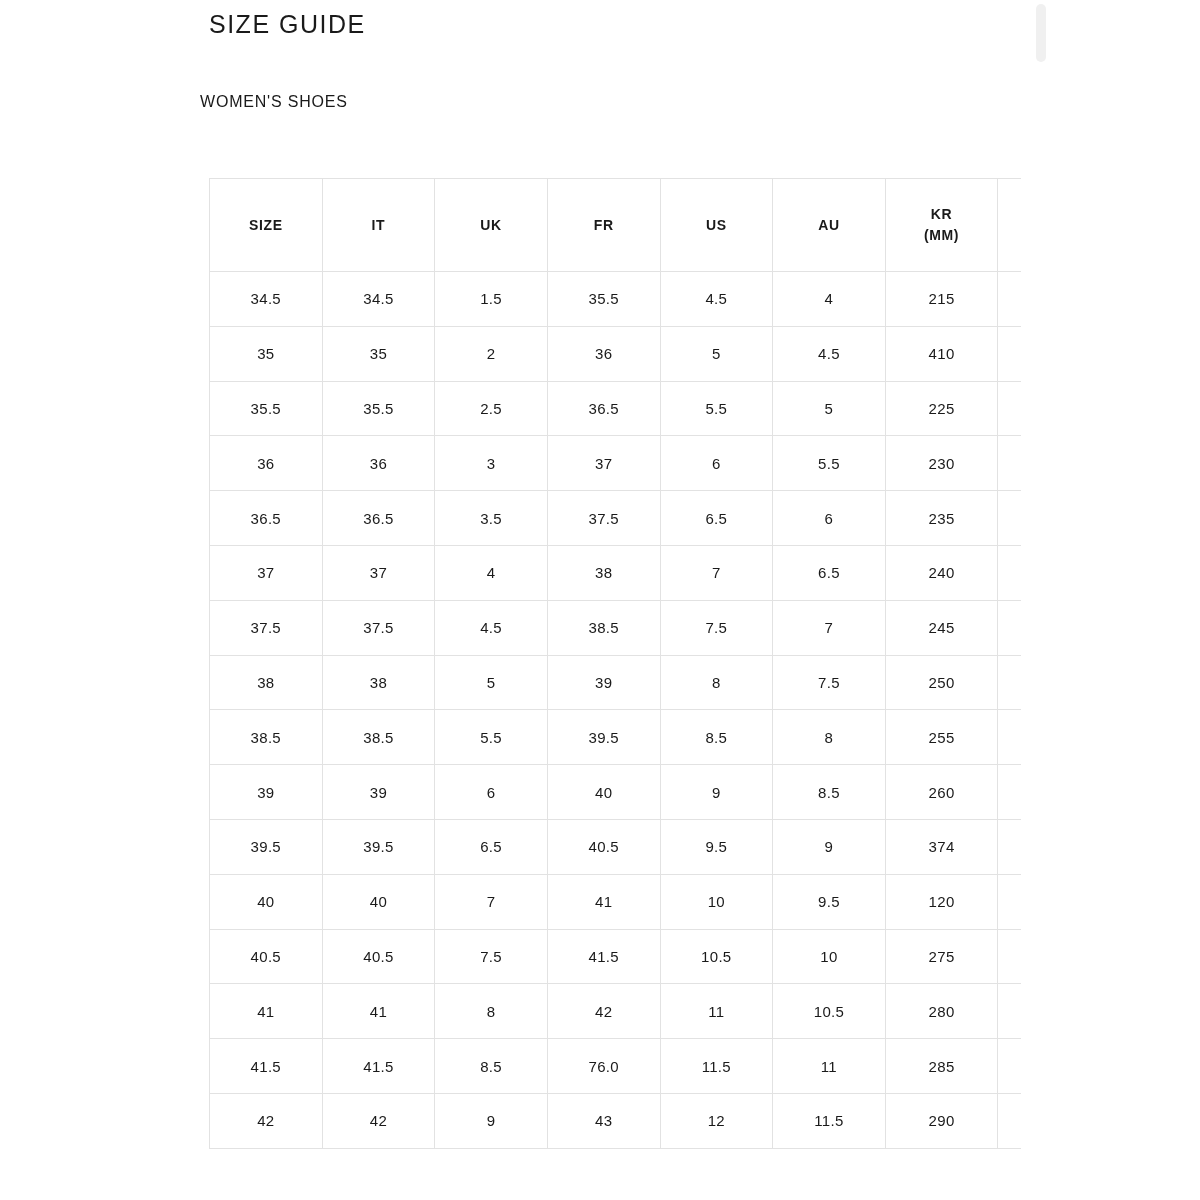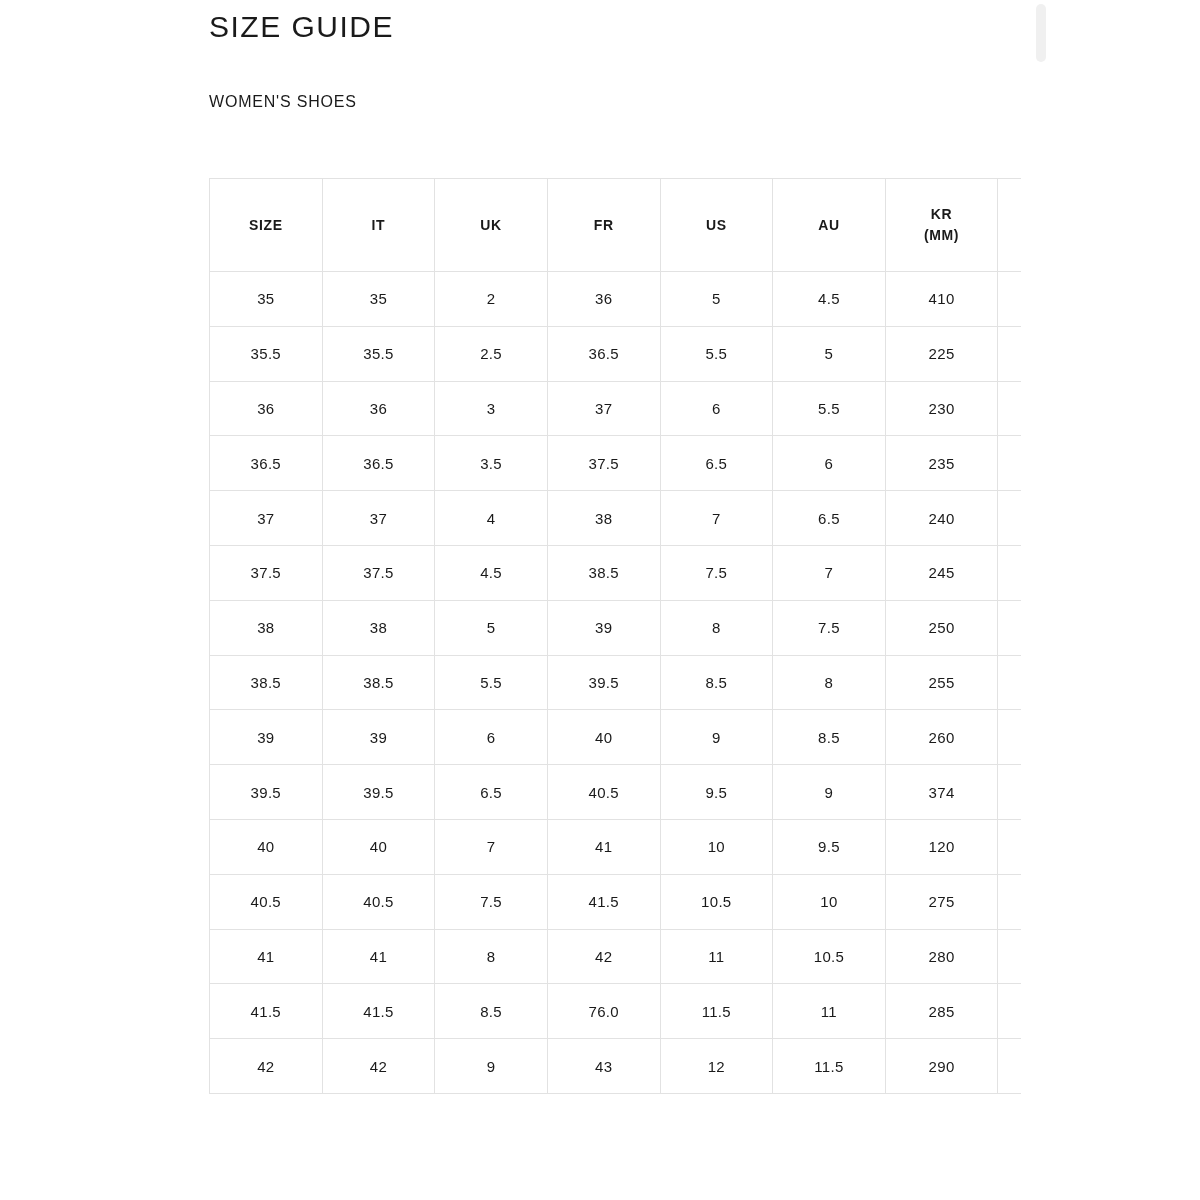--- a/index.html
+++ b/index.html
@@ -11,25 +11,25 @@
   *{margin:0;padding:0;box-sizing:border-box;}
   html,body{
     width:1200px;height:1200px;overflow:hidden;
     background:var(--bg);
     font-family:"Liberation Sans", sans-serif;
     color:var(--text);
   }
   .page{position:relative;width:1200px;height:1200px;background:var(--bg);}
   .page-title{
     position:absolute;left:209px;top:12px;
-    font-size:30px;font-weight:500;letter-spacing:1.5px;line-height:1;
+    font-size:25px;font-weight:500;letter-spacing:1.5px;line-height:1;
     color:var(--text);
   }
   .section-title{
-    position:absolute;left:209px;top:94px;
+    position:absolute;left:200px;top:94px;
     font-size:16px;font-weight:500;letter-spacing:0.8px;line-height:1;
     color:var(--text);
   }
   .table-viewport{
     position:absolute;left:209px;top:178px;
     width:812px;height:1166px;
     overflow:hidden;
   }
   table.size-table{
     width:902px;
@@ -77,20 +77,30 @@
             <th>FR</th>
             <th>US</th>
             <th>AU</th>
             <th>KR
 (MM)</th>
             <th></th>
           </tr>
       </thead>
       <tbody id="body-rows">
           <tr>
+            <td>34.5</td>
+            <td>34.5</td>
+            <td>1.5</td>
+            <td>35.5</td>
+            <td>4.5</td>
+            <td>4</td>
+            <td>215</td>
+            <td></td>
+          </tr>
+          <tr>
             <td>35</td>
             <td>35</td>
             <td>2</td>
             <td>36</td>
             <td>5</td>
             <td>4.5</td>
             <td>410</td>
             <td></td>
           </tr>
           <tr>

